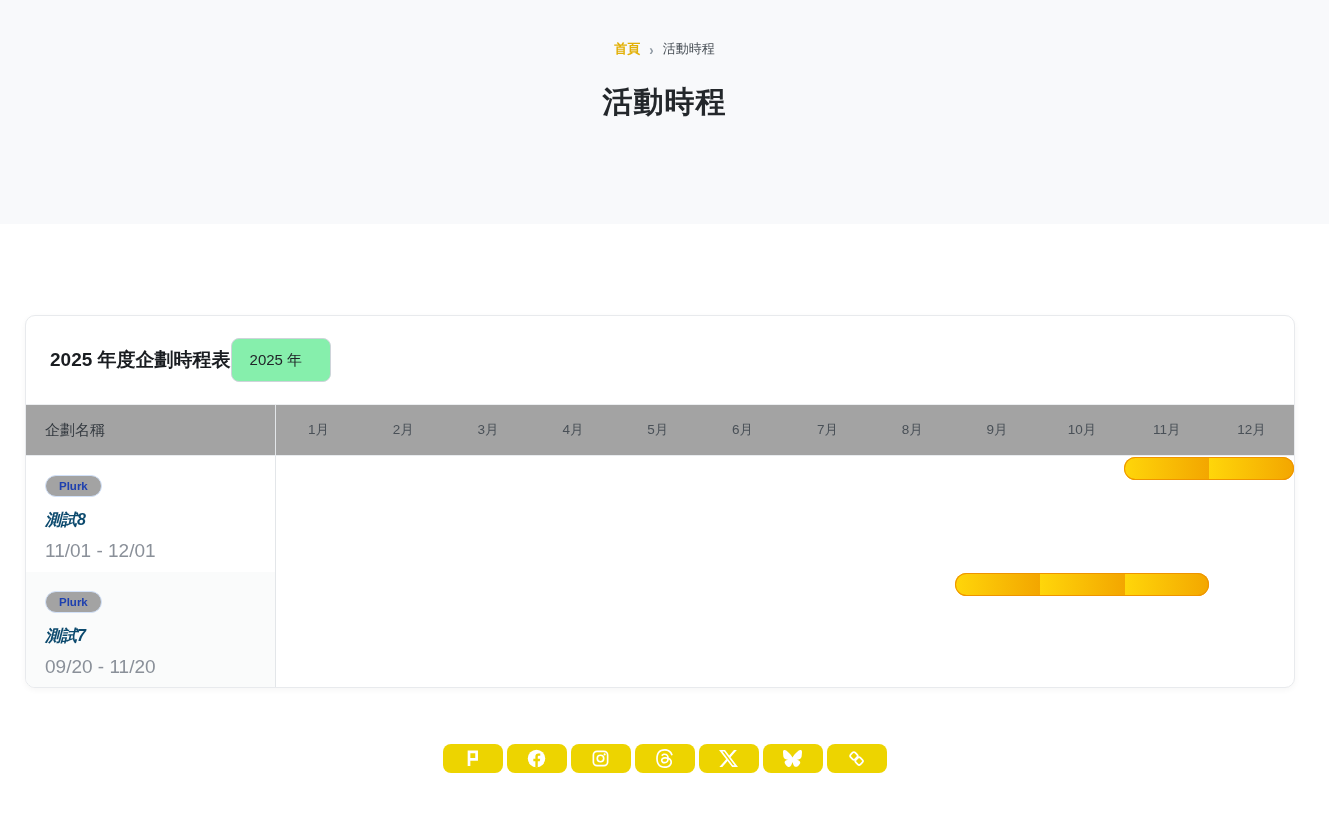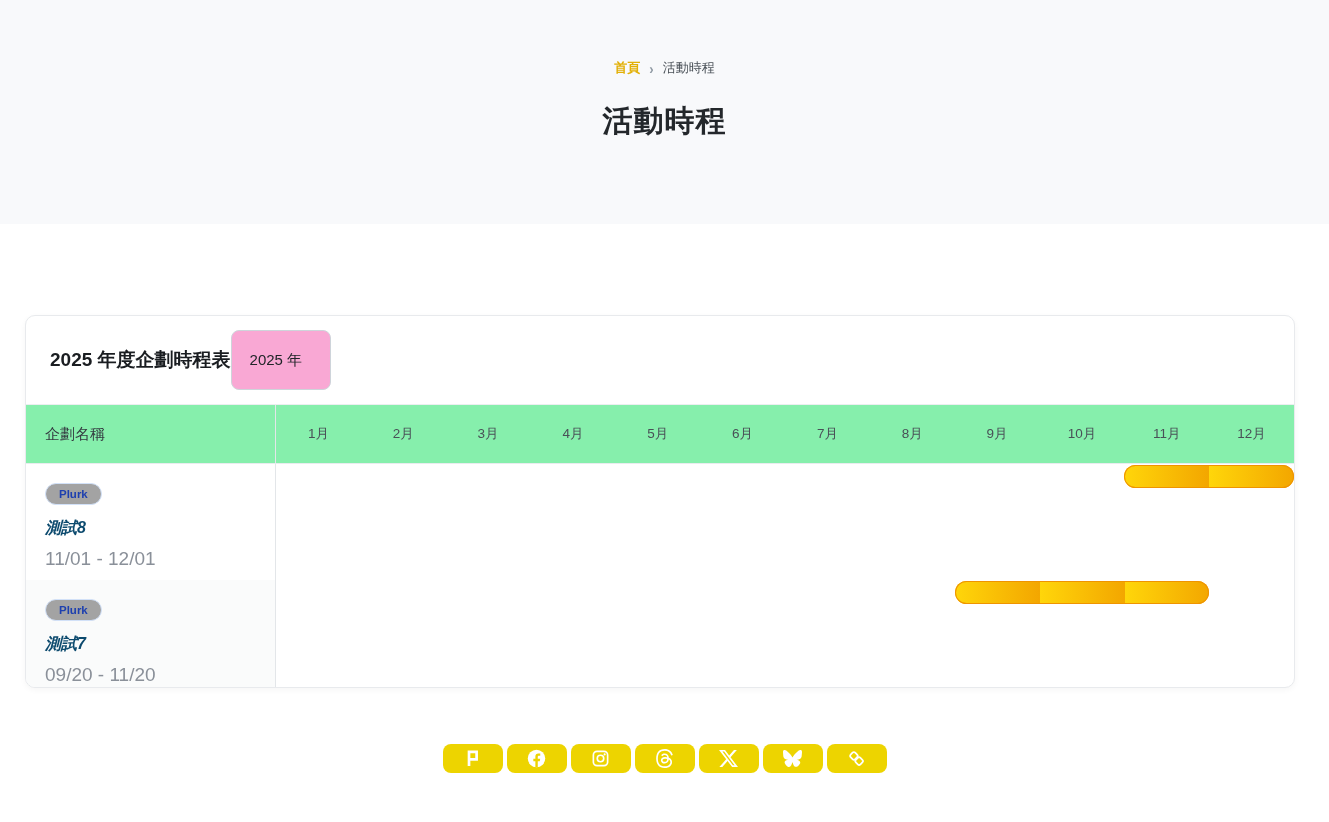--- a/index.html
+++ b/index.html
@@ -8,21 +8,21 @@
     font-family:"Liberation Sans","DejaVu Sans",sans-serif;
     background:#ffffff;
     position:relative;
     overflow:hidden;
     color:#212529;
   }
 
   
   .hero { height:224px; background:#f8f9fb; text-align:center; }
   .breadcrumb {
-    padding-top:59px;
+    padding-top:40px;
     display:flex; justify-content:center; align-items:center; gap:9px;
     font-size:13px;
   }
   .breadcrumb .home { color:#e2b007; text-decoration:none; font-weight:700; cursor:pointer; }
   .breadcrumb .sep { color:#909aa4; font-size:13px; font-weight:700; transform:scaleY(1.15); }
   .breadcrumb .current { color:#4b5259; }
   .page-title {
     margin-top:24px;
     font-size:30px; font-weight:700; color:#23272b; letter-spacing:1px;
   }
@@ -36,33 +36,33 @@
     box-shadow:0 2px 6px rgba(0,0,0,0.04);
     overflow:hidden;
   }
   .card-header {
     height:88px;
     display:flex; align-items:center; justify-content:flex-start;
     padding:0 26px 0 24px;
   }
   .card-title { font-size:19px; font-weight:700; color:#1a1d21; }
   .year-select {
-    width:100px; height:60px;
+    width:100px; height:44px;
     border:1px solid #ced4da; border-radius:8px;
-    background:#f9a8d4;
+    background:#86efac;
     display:flex; align-items:center;
     padding-left:18px;
     font-size:15px; color:#212529;
     cursor:pointer;
   }
 
   
   .gantt-header {
-    display:flex; height:60px;
-    background:#86efac;
+    display:flex; height:52px;
+    background:#a3a3a3;
     border-top:1px solid #eceef0;
     border-bottom:1px solid #e9ecef;
     justify-content:center;
   }
   .name-col {
     flex:0 0 250px; width:250px;
     border-right:1px solid #e3e6e9;
     display:flex; align-items:center;
     padding-left:19px;
     font-size:15px; color:#343a40;

